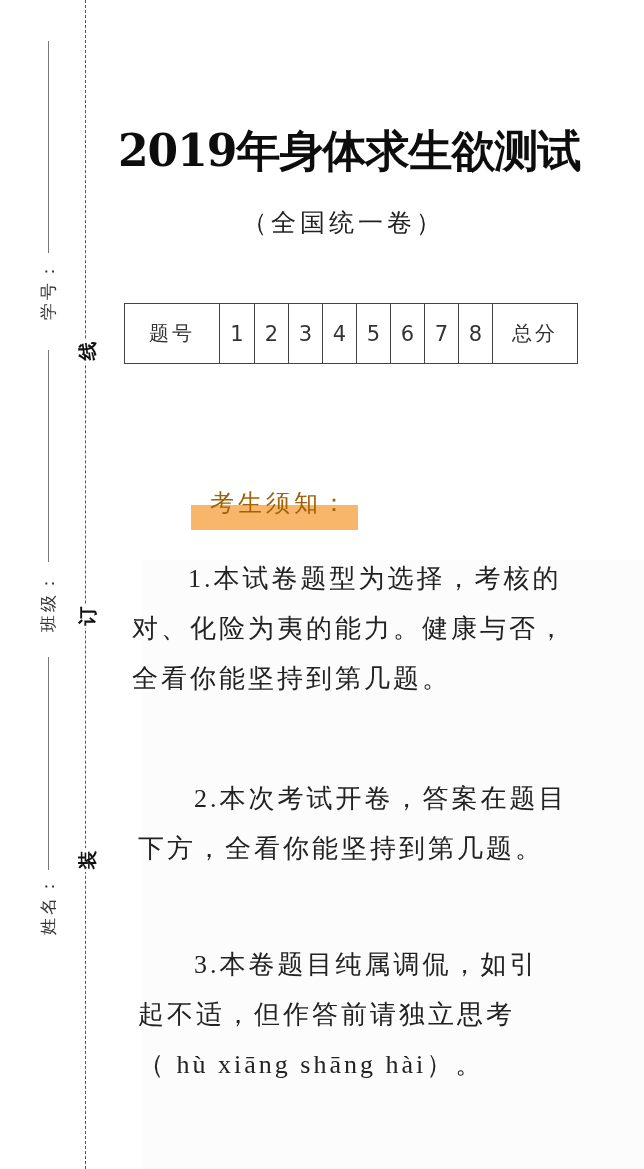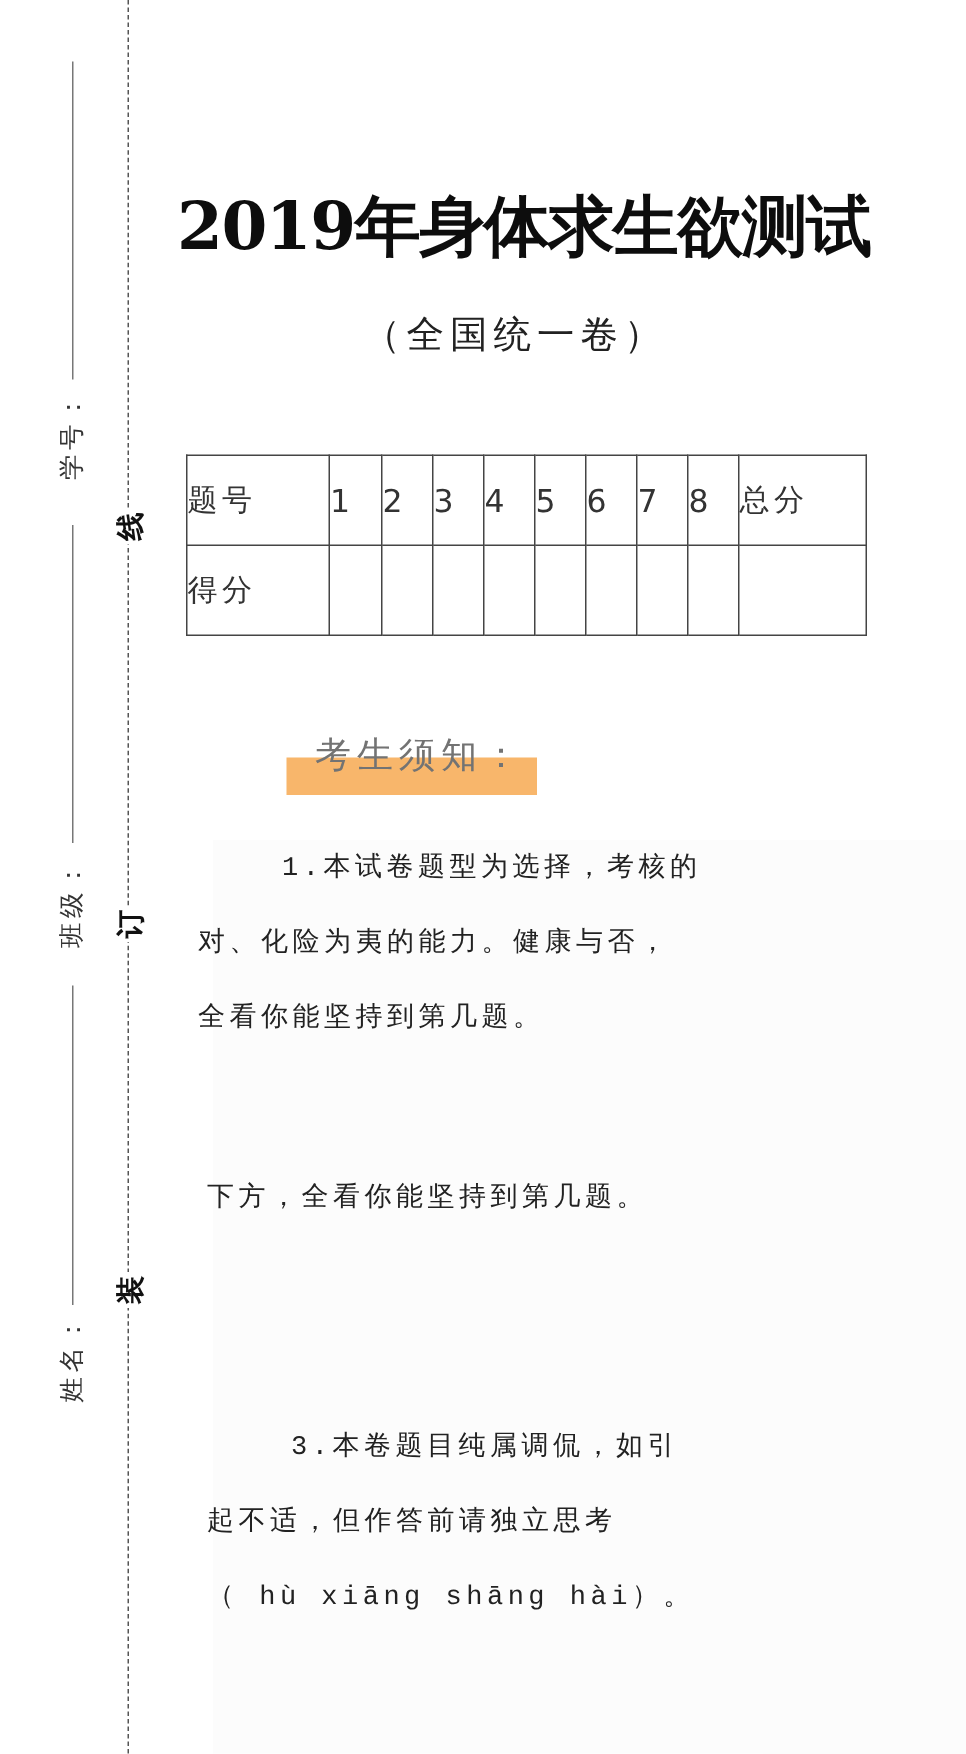--- a/index.html
+++ b/index.html
@@ -31,32 +31,32 @@
   }
   .subtitle {
     position:absolute; left:242px; top:206px; width:230px;
     font-family:"DejaVu Sans", sans-serif; font-size:25px; letter-spacing:4px;
     color:#222; white-space:nowrap;
   }
   table.score {
     position:absolute; left:124px; top:303px; border-collapse:collapse;
     font-family:"DejaVu Sans", sans-serif; color:#333;
   }
-  table.score td { border:1.2px solid #444; text-align:left; padding:0; }
+  table.score td { border:1.2px solid #444; text-align:center; padding:0; }
   table.score tr { height:60px; }
   table.score .hdr { font-size:20px; letter-spacing:3px; }
   table.score .num { font-size:21px; }
   .notice-hl { position:absolute; left:191px; top:505px; width:167px; height:25px; background:#f8b66b; }
   .notice-title {
     position:absolute; left:210px; top:487px; font-family:"DejaVu Sans", sans-serif;
-    font-size:24px; letter-spacing:4px; color:#737373; white-space:nowrap;
+    font-size:24px; letter-spacing:4px; color:#a16207; white-space:nowrap;
   }
   .para {
     position:absolute; left:132px; width:490px;
-    font-family:Liberation Mono, monospace; font-size:18px; line-height:50px;
+    font-family:Liberation Serif, serif; font-size:26px; line-height:50px;
     color:#222; letter-spacing:3px; text-indent:56px;
   }
   .para span { display:block; }
 </style>
 </head>
 <body>
 
 <div class="faint-panel"></div>
 
 <div class="dash-line"></div>
@@ -81,45 +81,34 @@
     <td class="num" style="width:34px;">1</td>
     <td class="num" style="width:33px;">2</td>
     <td class="num" style="width:33px;">3</td>
     <td class="num" style="width:33px;">4</td>
     <td class="num" style="width:33px;">5</td>
     <td class="num" style="width:33px;">6</td>
     <td class="num" style="width:33px;">7</td>
     <td class="num" style="width:33px;">8</td>
     <td class="hdr" style="width:84px;">总分</td>
   </tr>
-  <tr>
-    <td class="hdr">得分</td>
-    <td></td>
-    <td></td>
-    <td></td>
-    <td></td>
-    <td></td>
-    <td></td>
-    <td></td>
-    <td></td>
-    <td></td>
-  </tr>
 </tbody>
   </table>
 
 <div class="notice-hl"></div>
 <div class="notice-title">考生须知：</div>
 
 <div class="para" style="top:554px;">
   <span style="text-indent:56px;">1.本试卷题型为选择，考核的</span>
   <span style="text-indent:0;">对、化险为夷的能力。健康与否，</span>
   <span style="text-indent:0;">全看你能坚持到第几题。</span>
 </div>
 
 <div class="para" style="top:774px;left:138px;">
+  <span style="text-indent:56px;">2.本次考试开卷，答案在题目</span>
   <span style="text-indent:0;">下方，全看你能坚持到第几题。</span>
 </div>
 
 <div class="para" style="top:940px;left:138px;">
   <span style="text-indent:56px;">3.本卷题目纯属调侃，如引</span>
   <span style="text-indent:0;">起不适，但作答前请独立思考</span>
   <span style="text-indent:0;">（ hù xiāng shāng hài）。</span>
 </div>
 
 </body></html>

